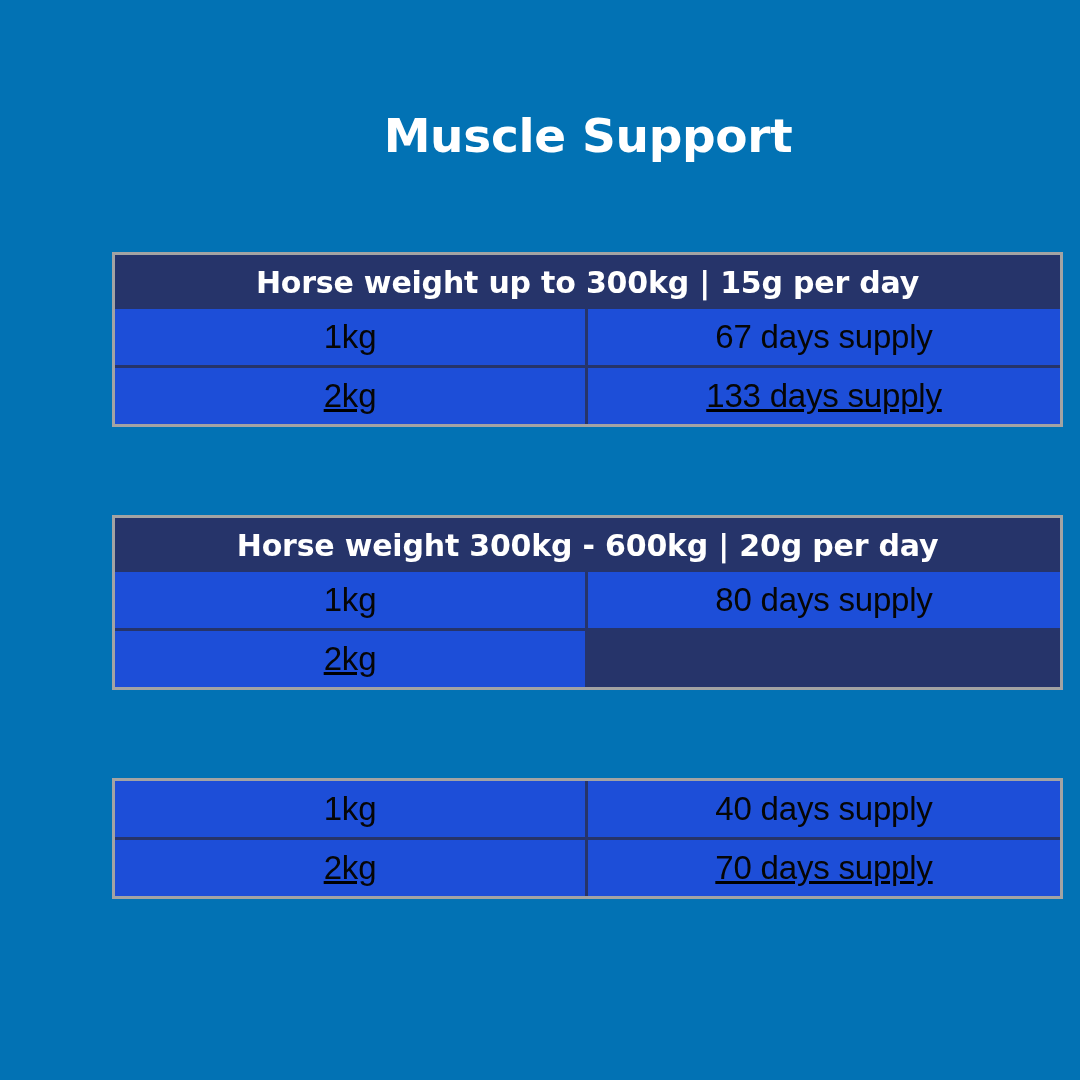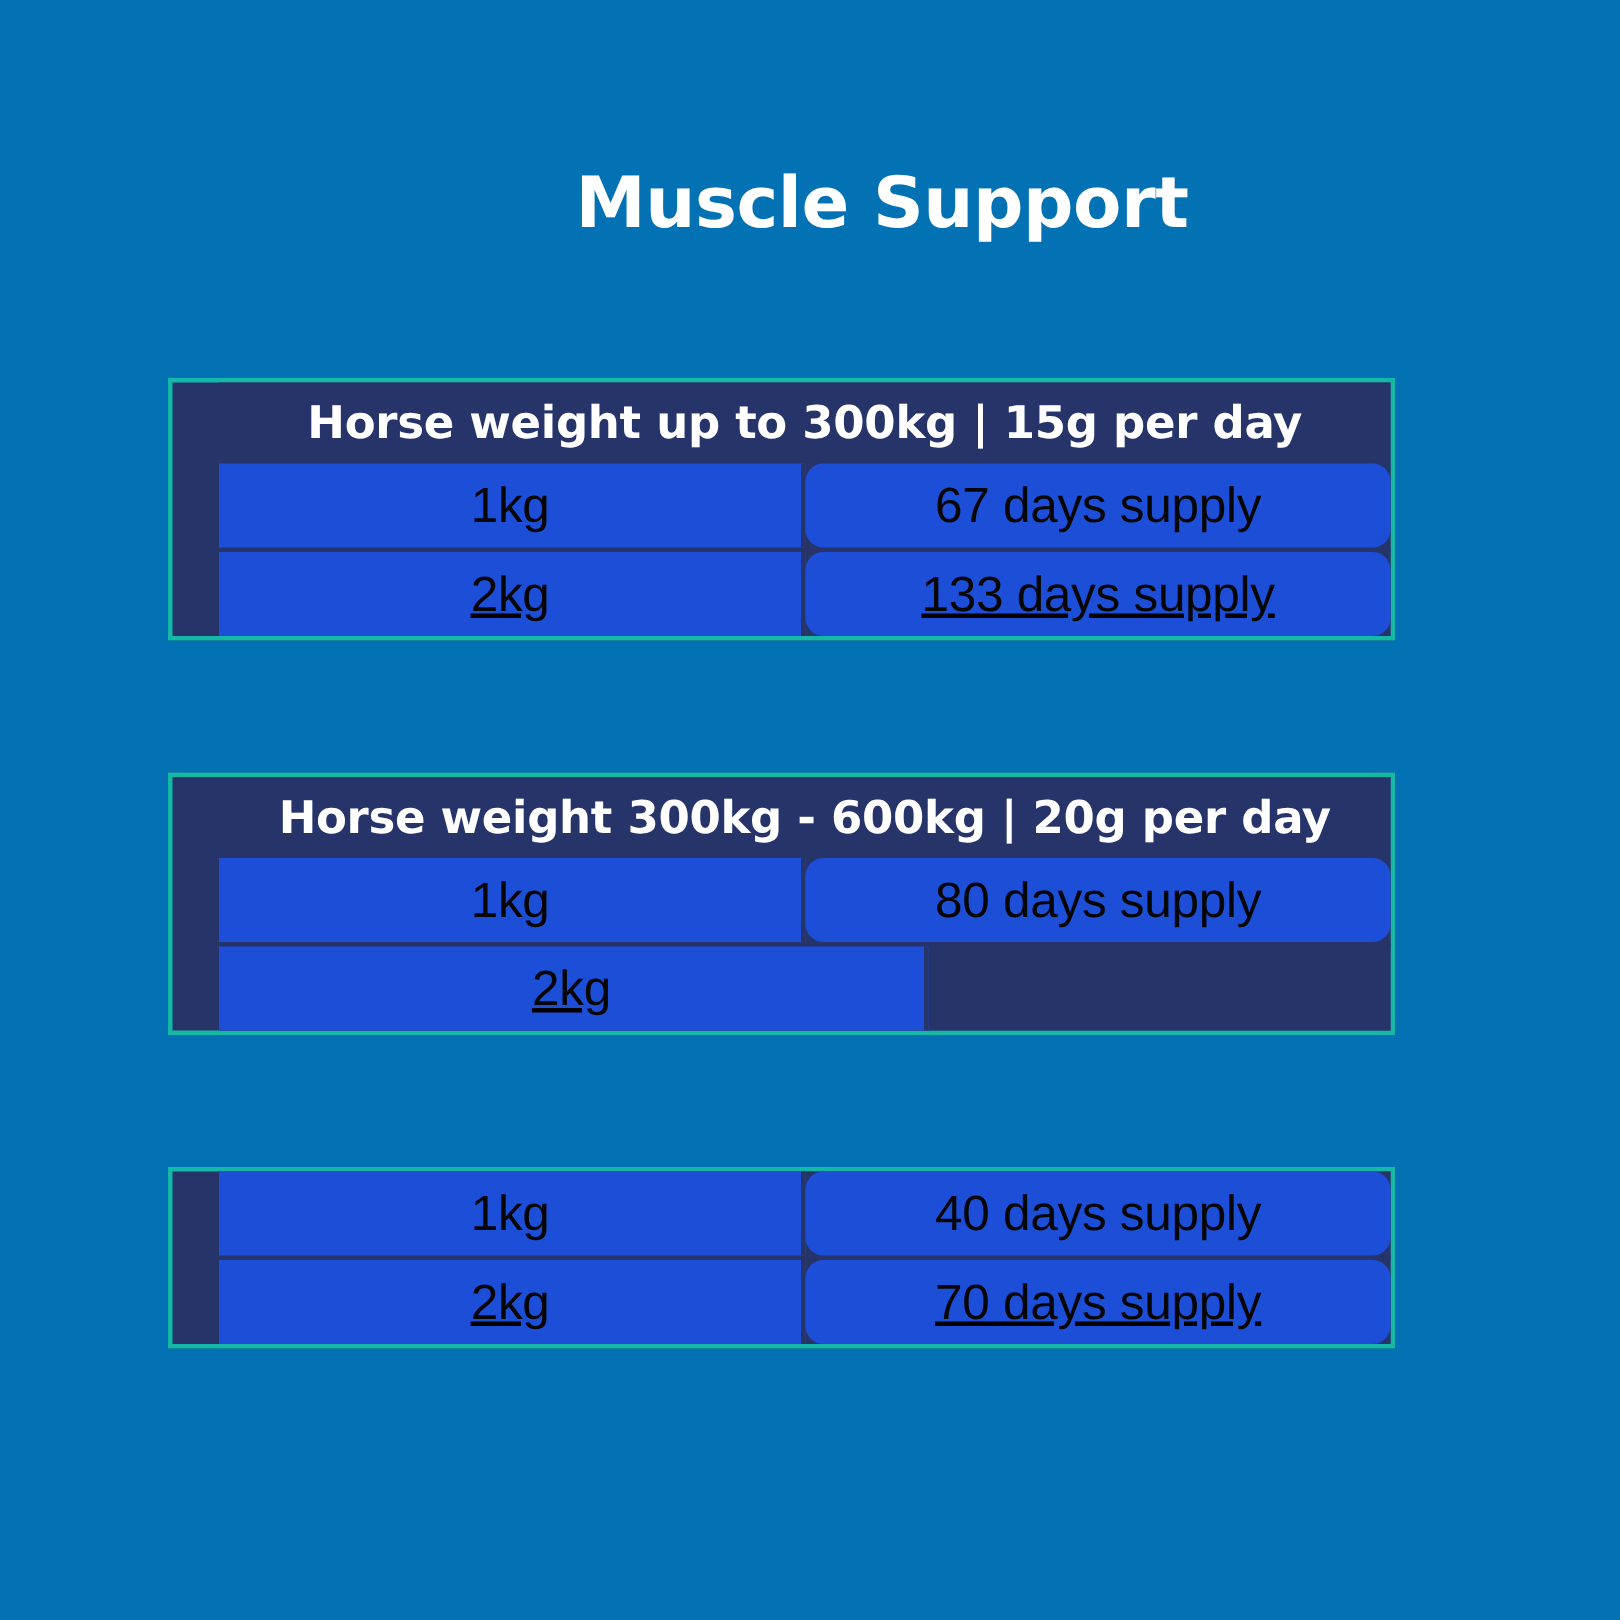--- a/index.html
+++ b/index.html
@@ -33,26 +33,25 @@
     line-height: 56px;
     font-family: "DejaVu Sans", sans-serif;
   }
   .tables {
     position: absolute;
     left: 64px;
     top: 252px;
     width: 951px;
   }
   .supply-table {
-    width: 818px;
-    border: 3px solid #14b8a6;
+    width: 951px;
+    border: 3px solid #a3a3a3;
     background: #26346a;
     box-sizing: border-box;
     margin-bottom: 88px;
-    padding-left: 31px;
   }
   .supply-table:last-child {
     margin-bottom: 0;
   }
   .table-header {
     height: 54px;
     background: #26346a;
     color: #ffffff;
     display: flex;
     align-items: center;
@@ -86,21 +85,20 @@
     box-sizing: border-box;
     white-space: nowrap;
   }
   .cell-size {
     width: 473px;
     border-right: 3px solid #26346a;
   }
   .cell-supply {
     width: 472px;
     flex: 1 1 auto;
-    border-radius: 12px;
   }
 </style>
 </head>
 <body>
 
 <div class="poster">
 
   <div class="page-title">Muscle Support</div>
 
   <div class="tables">

